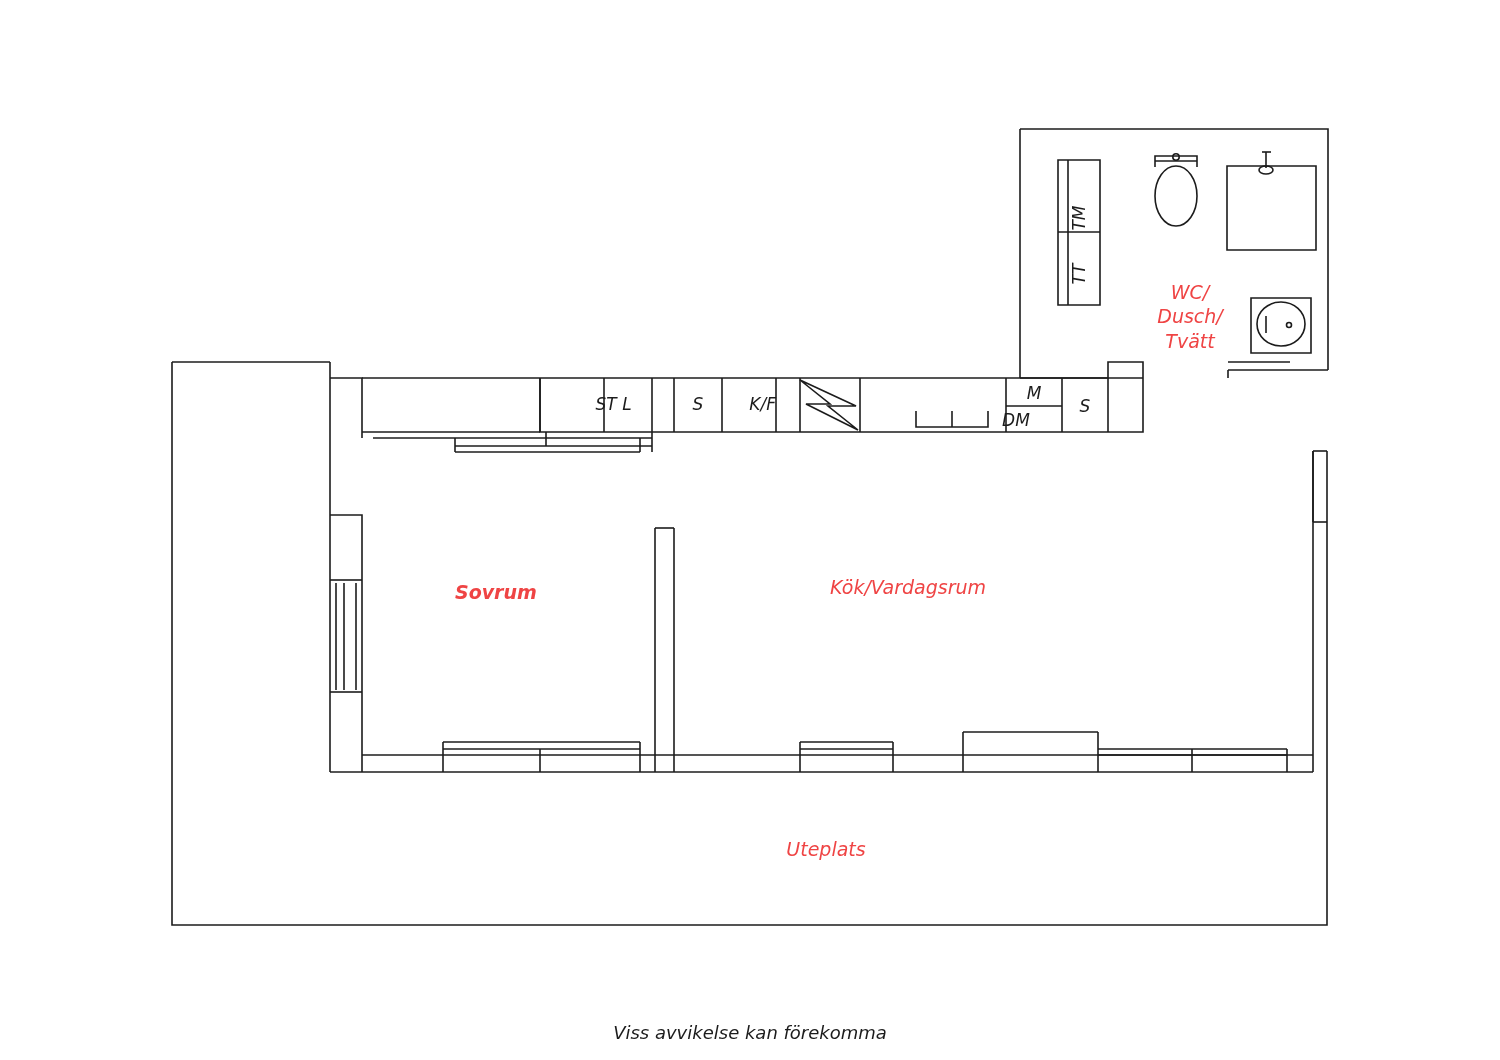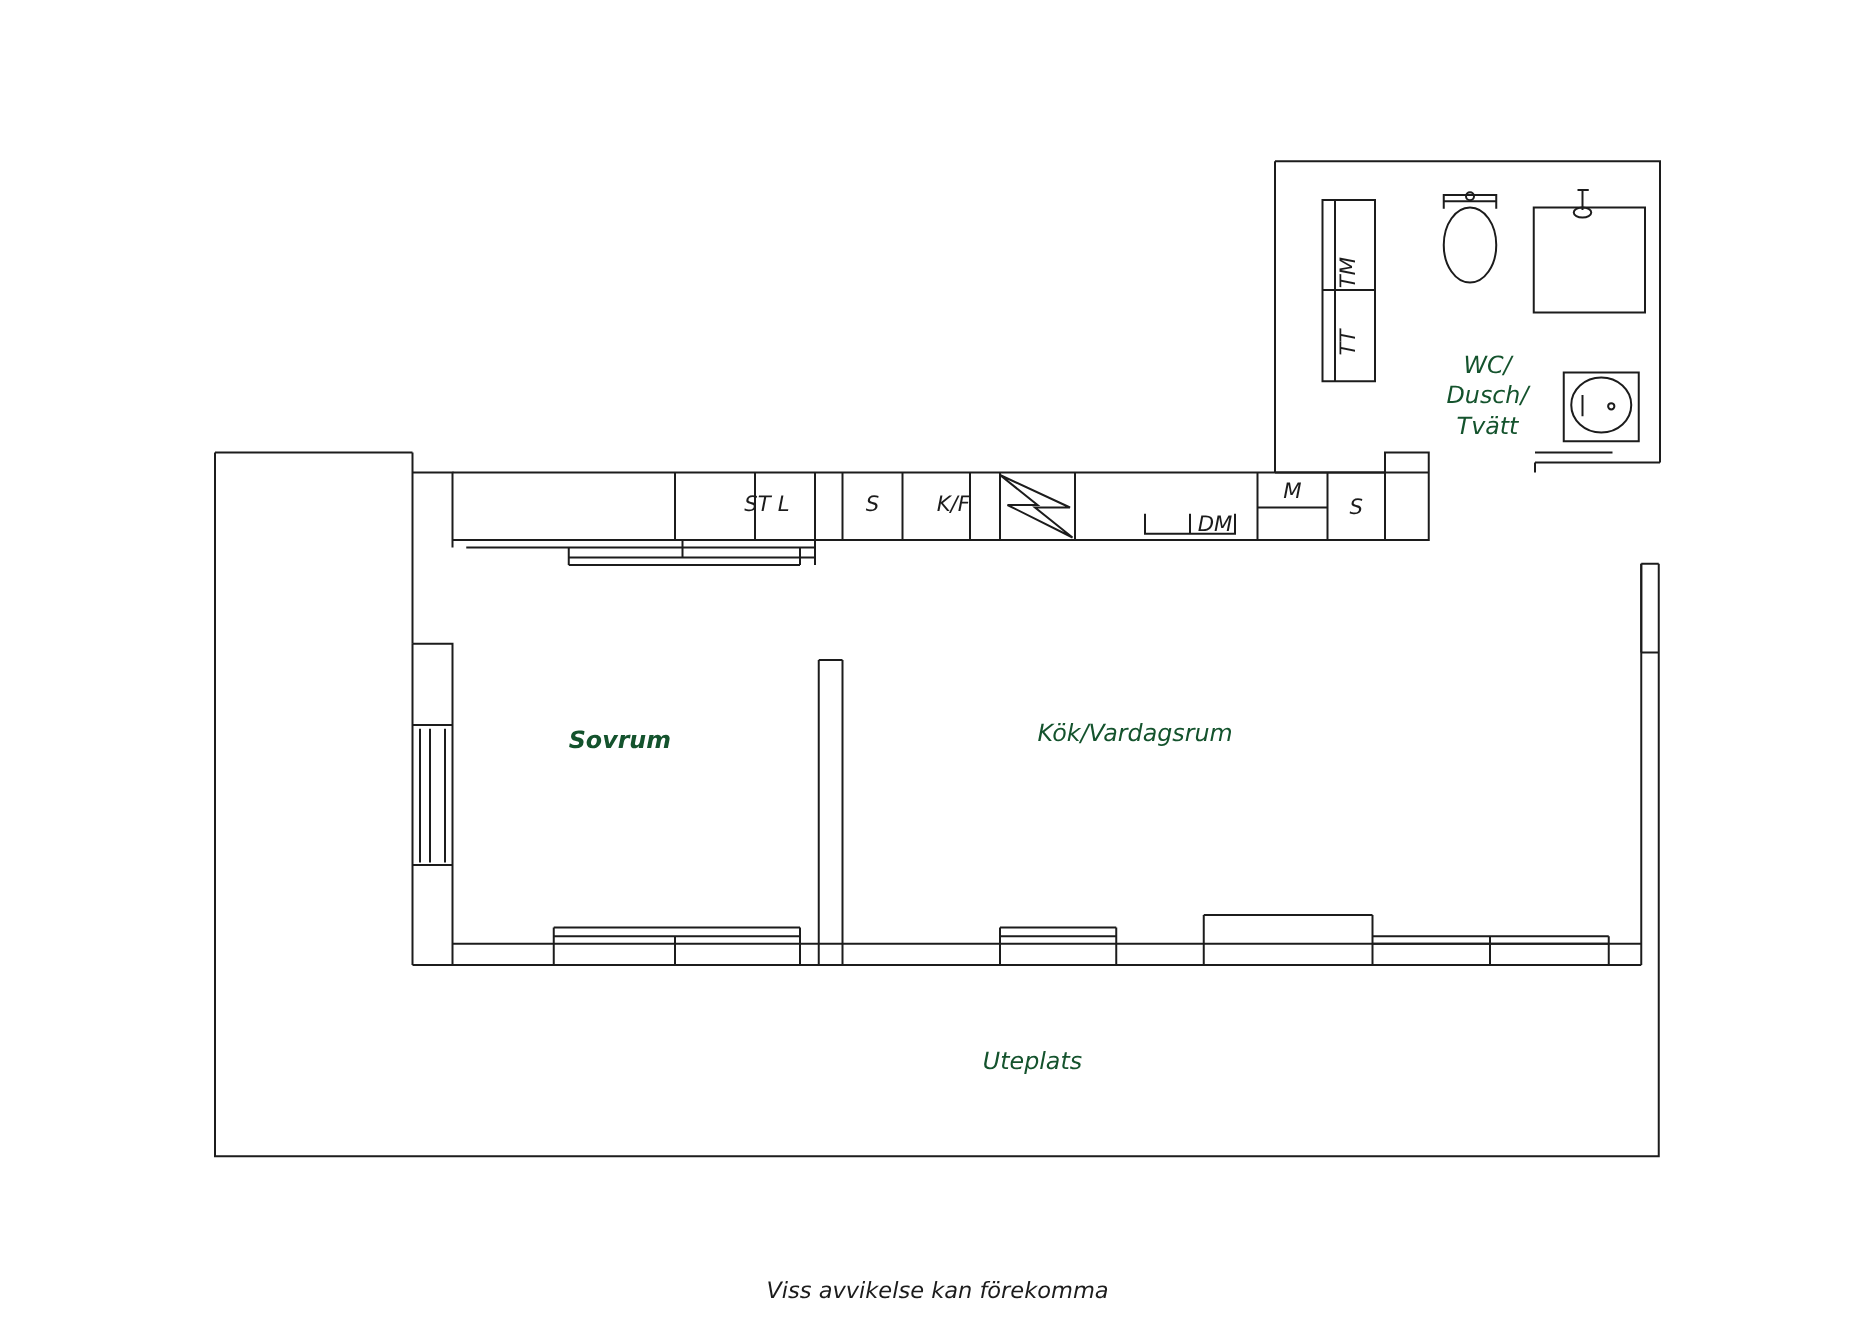--- a/index.html
+++ b/index.html
@@ -18,21 +18,21 @@
     position: absolute;
     left: 0;
     top: 0;
     width: 1500px;
     height: 1060px;
   }
   .room-label {
     position: absolute;
     font-style: italic;
     font-size: 19px;
-    color: #14532d;
+    color: #ef4444;
     font-family: "DejaVu Sans", sans-serif;
     white-space: nowrap;
     line-height: 1.3;
     text-align: center;
   }
   .appliance-label {
     position: absolute;
     font-style: italic;
     font-size: 17px;
     color: #1c1c1c;
@@ -196,21 +196,21 @@
 </div>
 
 <div class="appliance-label" style="left:722px; top:394px; width:54px; text-align:right;">
   <span>K/F</span>
 </div>
 
 <div class="appliance-label" style="left:1006px; top:383px; width:56px; text-align:center;">
   <span>M</span>
 </div>
 
-<div class="appliance-label" style="left:950px; top:410px; width:44px; text-align:center;">
+<div class="appliance-label" style="left:994px; top:410px; width:44px; text-align:center;">
   <span>DM</span>
 </div>
 
 <div class="appliance-label" style="left:1062px; top:396px; width:46px; text-align:center;">
   <span>S</span>
 </div>
 
 <div class="appliance-label rot-label" style="left:1049px; top:264px; width:60px; text-align:center;">
   <span>TT</span>
 </div>

